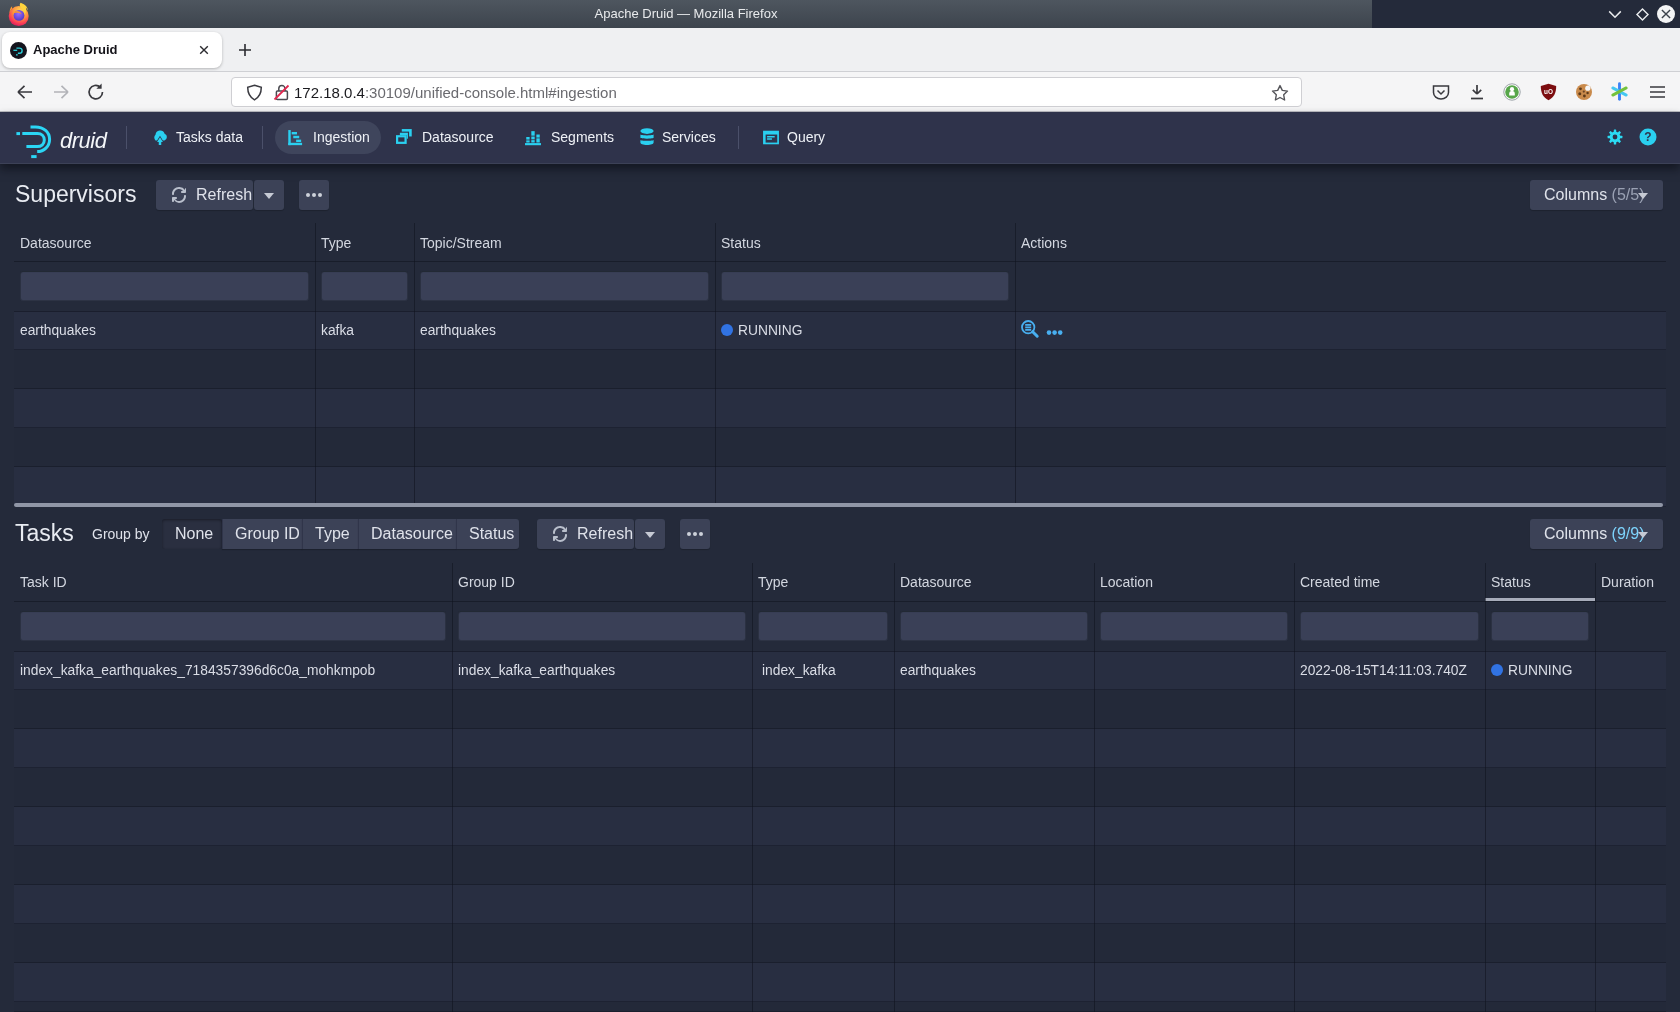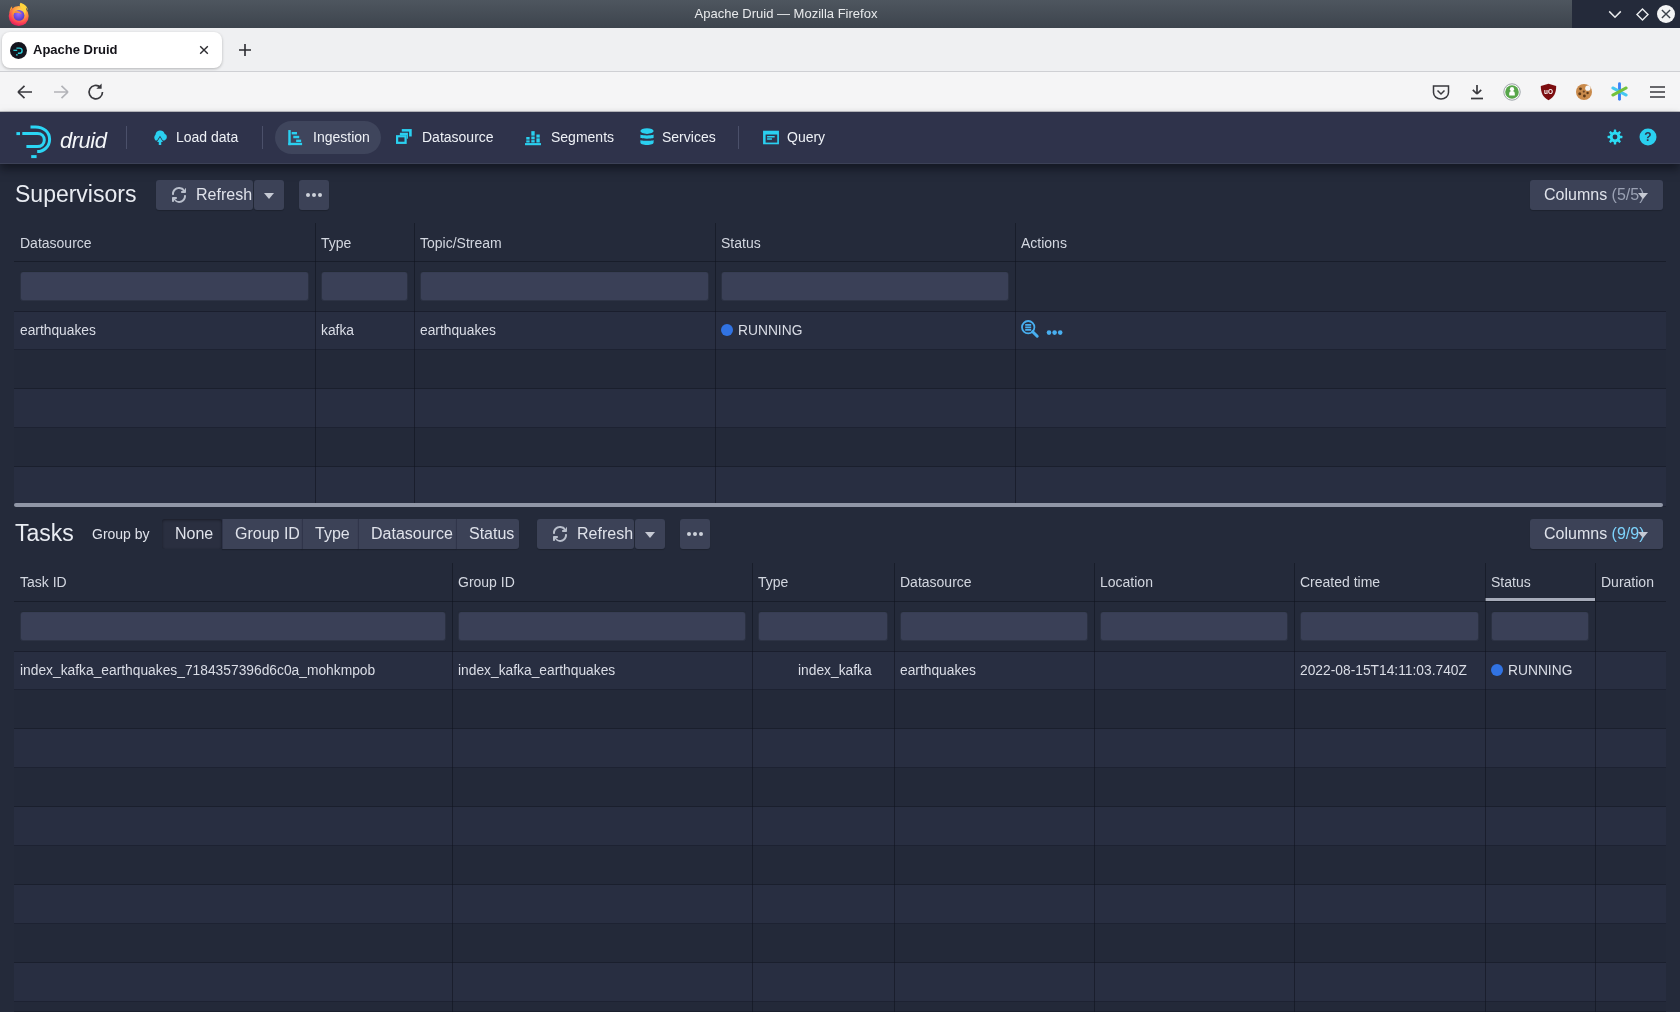--- a/index.html
+++ b/index.html
@@ -1,21 +1,21 @@
 <!DOCTYPE html>
 <html><head>
 <meta charset="utf-8">
 <style>
 * { margin:0; padding:0; box-sizing:border-box; }
 html,body { width:1680px; height:1012px; overflow:hidden; }
 body { font-family:"Liberation Sans", sans-serif; background:#242a3a; position:relative; }
 .abs { position:absolute; }
 
 
-#titlebar { position:absolute; left:0; top:0; width:1572px; height:28px;
+#titlebar { position:absolute; left:0; top:0; width:1372px; height:28px;
   background:linear-gradient(#4e565f,#3d444d);padding-left:28px; }
 #titlebar .title { position:absolute; left:0; right:0; top:0; height:28px;
   text-align:center; line-height:28px; color:#e8eaec; font-size:13px; }
 #tabbar { position:absolute; left:0; top:28px; width:1680px; height:43px; background:#eff0f2; }
 .tab { position:absolute; left:2px; top:4px; width:220px; height:36px; background:#ffffff;
   border-radius:8px; box-shadow:0 1px 3px rgba(0,0,0,.25); }
 .tab .tabtitle { position:absolute; left:31px; top:0; line-height:36px; font-size:13px;
   font-weight:700; color:#15141a; }
 .tab .tabclose { position:absolute; right:8px; top:8px; width:20px; height:20px; color:#3a3a3e;
   font-size:15px; text-align:center; line-height:20px; }
@@ -131,20 +131,34 @@
   <svg class="abs" style="left:16px; top:12px;" width="17" height="16" viewBox="0 0 17 16">
     <path d="M16 8 H2 M2 8 L8.5 1.8 M2 8 L8.5 14.2" stroke="#39393e" stroke-width="1.7" fill="none"></path>
   </svg>
   <svg class="abs" style="left:53px; top:12px;" width="17" height="16" viewBox="0 0 17 16">
     <path d="M1 8 H15 M15 8 L8.5 1.8 M15 8 L8.5 14.2" stroke="#b2b3b8" stroke-width="1.7" fill="none"></path>
   </svg>
   <svg class="abs" style="left:87px; top:11px;" width="18" height="18" viewBox="0 0 18 18">
     <path d="M15.5 9 a6.7 6.7 0 1 1 -2.2 -4.9" stroke="#39393e" stroke-width="1.7" fill="none"></path>
     <path d="M14.6 0.6 v5.2 h-5.2 z" fill="#39393e"></path>
   </svg>
+  <div id="urlinput">
+    <svg class="abs" style="left:14px; top:6px;" width="17" height="17" viewBox="0 0 17 17">
+      <path d="M8.5 1.2 L15.3 3.3 C15.3 9.2 13.3 13.3 8.5 15.8 C3.7 13.3 1.7 9.2 1.7 3.3 Z" fill="none" stroke="#3a3a40" stroke-width="1.5"></path>
+    </svg>
+    <svg class="abs" style="left:40px; top:5px;" width="20" height="19" viewBox="0 0 20 19">
+      <rect x="4.4" y="8" width="11" height="8.4" rx="1" fill="none" stroke="#4a4a50" stroke-width="1.5"></rect>
+      <path d="M6.8 8 V5.6 a3.1 3.1 0 0 1 6.2 0 V8" fill="none" stroke="#4a4a50" stroke-width="1.5"></path>
+      <path d="M2.5 16.5 L16.5 2.5" stroke="#e22850" stroke-width="1.8"></path>
+    </svg>
+    <span class="urltext"><b>172.18.0.4</b>:30109/unified-console.html#ingestion</span>
+    <svg class="abs" style="right:12px; top:6px;" width="18" height="18" viewBox="0 0 18 18">
+      <path d="M9 1.6 L11.3 6.4 16.5 7.1 12.7 10.8 13.6 16 9 13.5 4.4 16 5.3 10.8 1.5 7.1 6.7 6.4 Z" fill="none" stroke="#55555a" stroke-width="1.4" stroke-linejoin="round"></path>
+    </svg>
+  </div>
   <svg class="abs" style="left:1432px; top:12px;" width="18" height="17" viewBox="0 0 18 17">
     <path d="M1.5 2 h15 v6.5 a7.5 6.5 0 0 1 -15 0 Z" fill="none" stroke="#39393e" stroke-width="1.5"></path>
     <path d="M5.5 6.5 L9 10 L12.5 6.5" fill="none" stroke="#39393e" stroke-width="1.5"></path>
   </svg>
   <svg class="abs" style="left:1468px; top:11px;" width="18" height="18" viewBox="0 0 18 18">
     <path d="M9 2 V11 M9 11 L4.8 6.8 M9 11 L13.2 6.8" stroke="#39393e" stroke-width="1.7" fill="none"></path>
     <path d="M3 15.5 H15" stroke="#39393e" stroke-width="1.7"></path>
   </svg>
   <svg class="abs" style="left:1503px; top:11px;" width="18" height="18" viewBox="0 0 18 18">
     <circle cx="9" cy="9" r="8.2" fill="#fff" stroke="#9aa0a6" stroke-width="1"></circle>
@@ -181,21 +195,21 @@
   <div style="position:absolute; left:275px; top:9px; width:106px; height:33px; background:#3f455c; border-radius:17px;"></div>
   <svg class="abs" style="left:14px; top:8px;" width="46" height="40" viewBox="0 0 46 40">
     <g stroke="#2bd6f5" fill="none" stroke-width="3">
       <path d="M16.5 6.9 H21.5 C29.5 6.9 35.6 12 35.6 19.2 C35.6 26.4 30 31.6 23.2 31.6"></path>
       <path d="M8.3 13.6 H23.5 C27.6 13.6 30.3 16.2 30.3 20.1 C30.3 24 27.4 26.6 23.3 26.6 H12.4"></path>
       <path d="M2.4 13.6 H6"></path>
       <path d="M17.2 36.6 H22.6"></path>
     </g>
   </svg>
   <div class="abs" style="left:60px; top:16px; color:#f4f6f9; font-size:22px; font-style:italic; font-weight:400; letter-spacing:-0.5px;">druid</div>
-  <div class="navitem" style="left:176px;">Load data</div>
+  <div class="navitem" style="left:176px;">Tasks data</div>
   <div class="navitem" style="left:313px;">Ingestion</div>
   <div class="navitem" style="left:422px;">Datasource</div>
   <div class="navitem" style="left:551px;">Segments</div>
   <div class="navitem" style="left:662px;">Services</div>
   <div class="navitem" style="left:787px;">Query</div>
   <div class="navsep" style="left:126px;"></div>
   <div class="navsep" style="left:262px;"></div>
   <div class="navsep" style="left:738px;"></div>
 
   <svg class="abs" style="left:151px; top:16px;" width="18" height="18" viewBox="0 0 16 16" fill="#2ad0f0">
@@ -372,21 +386,21 @@
 </div>
 <div class="btn" style="left:1530px; top:519px; width:133px; height:30px;">
   <span class="lbl" style="left:14px; top:0; line-height:30px;">Columns <span style="color:#7dd3fc">(9/9)</span></span>
   <span class="caret" style="left:108px; top:13px;"></span>
 </div>
 
 <div class="tbl" id="tasktbl" style="top:563px; height:449px;">
   <div class="row light" style="top:88px;">
     <span class="cell" style="left:6px;">index_kafka_earthquakes_7184357396d6c0a_mohkmpob</span>
     <span class="cell" style="left:444px;">index_kafka_earthquakes</span>
-    <span class="cell" style="left:784px;">index_kafka</span>
+    <span class="cell" style="left:748px;">index_kafka</span>
     <span class="cell" style="left:886px;">earthquakes</span>
     <span class="cell" style="left:1286px;">2022-08-15T14:11:03.740Z</span>
     <span class="cell" style="left:1477px;"><span class="statusdot"></span>RUNNING</span>
   </div>
   <div class="row dark" style="top:127px;"></div>
   <div class="row light" style="top:166px;"></div>
   <div class="row dark" style="top:205px;"></div>
   <div class="row light" style="top:244px;"></div>
   <div class="row dark" style="top:283px;"></div>
   <div class="row light" style="top:322px;"></div>

